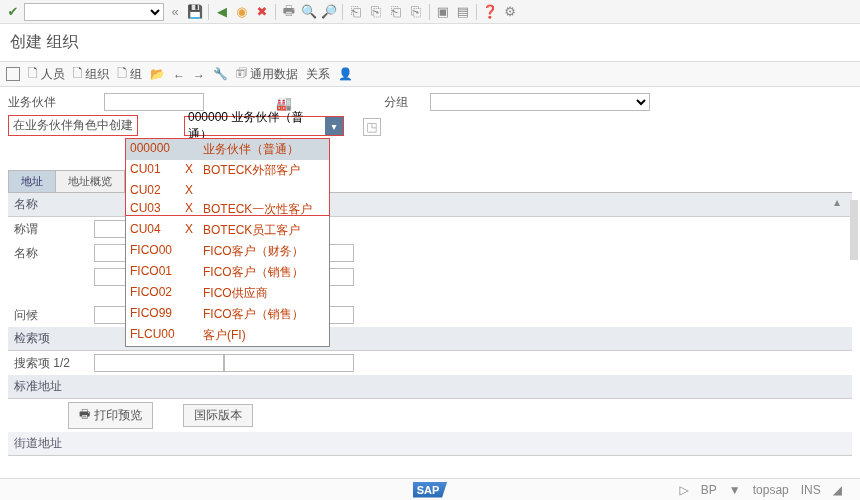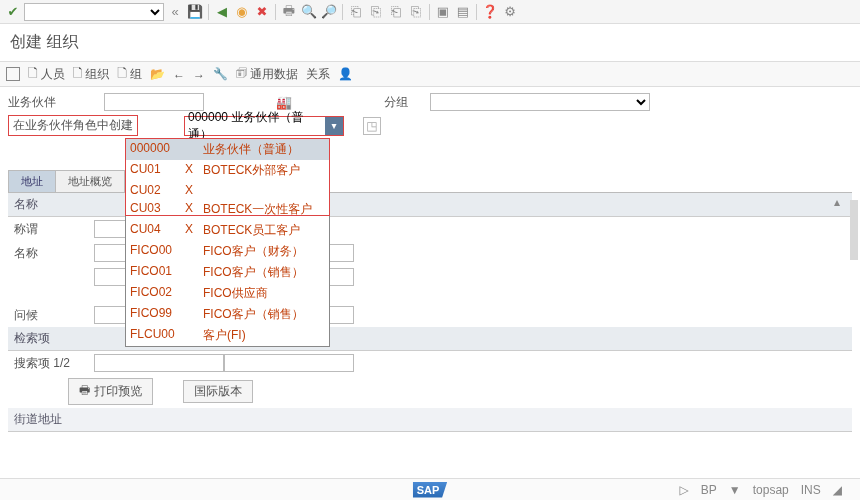--- a/index.html
+++ b/index.html
@@ -7,21 +7,21 @@
 .toolbar{height:24px;background:#f5f5f5;border-bottom:1px solid #ddd;display:flex;align-items:center;padding:0 4px;gap:2px}
 .tb-btn{width:18px;height:18px;display:flex;align-items:center;justify-content:center;cursor:pointer;border-radius:2px}
 .tb-sel{width:140px;height:18px;border:1px solid #bbb;background:#fff}
 .tb-sep{width:1px;height:16px;background:#ccc;margin:0 2px}
 .ico{font-size:13px}
 .green{color:#4a8a3a}.orange{color:#e8a33d}.red{color:#d44}.gray{color:#888}
 .title{padding:8px 10px;font-size:16px;color:#555}
 .subbar{height:26px;border-top:1px solid #ddd;border-bottom:1px solid #ddd;background:#f8f8f8;display:flex;align-items:center;padding:0 6px;gap:8px}
 .sb-item{display:flex;align-items:center;gap:3px;color:#555;cursor:pointer}
 .sb-ico{width:14px;height:14px;border:1px solid #888}
-.form-row{display:flex;align-items:center;padding:2px 8px;gap:16px}
+.form-row{display:flex;align-items:flex-end;padding:2px 8px;gap:16px}
 .lbl{color:#555;min-width:80px}
 .inp{border:1px solid #bbb;height:18px;padding:0 2px;background:#fff}
 .red-box{border:1px solid #d44;padding:1px 4px;color:#555}
 .dd-trigger{display:flex;align-items:center;border:1px solid #d44;height:20px;width:160px;position:relative}
 .dd-btn{width:18px;height:18px;background:#5c7a99;color:#fff;display:flex;align-items:center;justify-content:center;font-size:10px}
 .dd-helper{width:18px;height:18px;border:1px solid #bbb;margin-left:3px;display:flex;align-items:center;justify-content:center;color:#aaa}
 .dd-list{position:absolute;top:138px;left:125px;width:205px;background:#fff;border:1px solid #888;border-top:1px solid #d44;z-index:10;max-height:220px;overflow:hidden}
 .dd-item{display:flex;padding:2px 4px;color:#c2410c;cursor:pointer}
 .dd-item.sel{background:#d0d8e0}
 .dd-code{width:55px}
@@ -194,20 +194,21 @@
 <div class="section">
   <div class="sec-head">检索项</div>
   <div class="field-row">
       <span class="field-lbl">搜索项 1/2</span>
       <input class="inp" style="width: 130px;">
       <input class="inp" style="width: 130px;">
     </div>
 </div>
 
 <div class="section">
+  <div class="sec-head">标准地址</div>
   <div class="field-row" style="gap:30px;padding-left:60px">
     <span class="btn2">🖶 <span>打印预览</span></span>
     <span class="btn2">
         <span>国际版本</span>
       </span>
   </div>
   <div class="sec-head" style="background:#f0f2f5">街道地址</div>
 </div>
 
 <div class="scroll-ind" style="top:200px;height:60px"></div>

